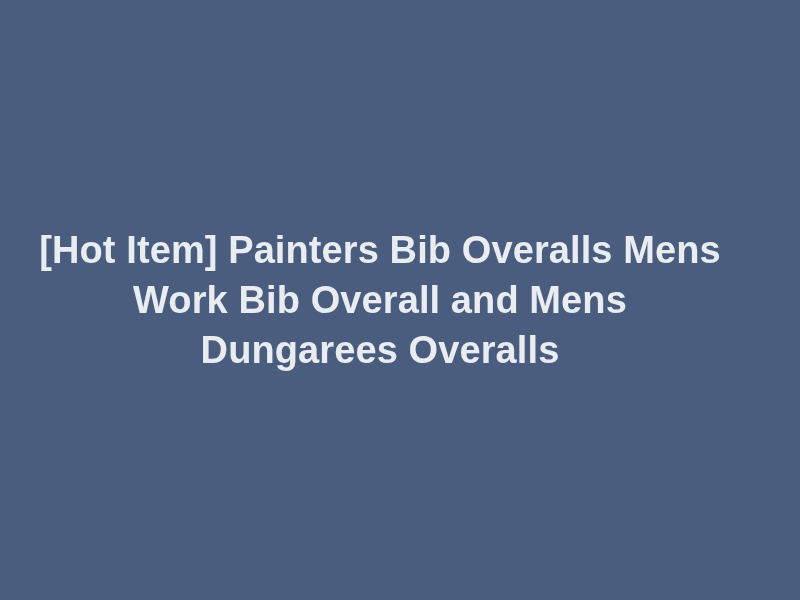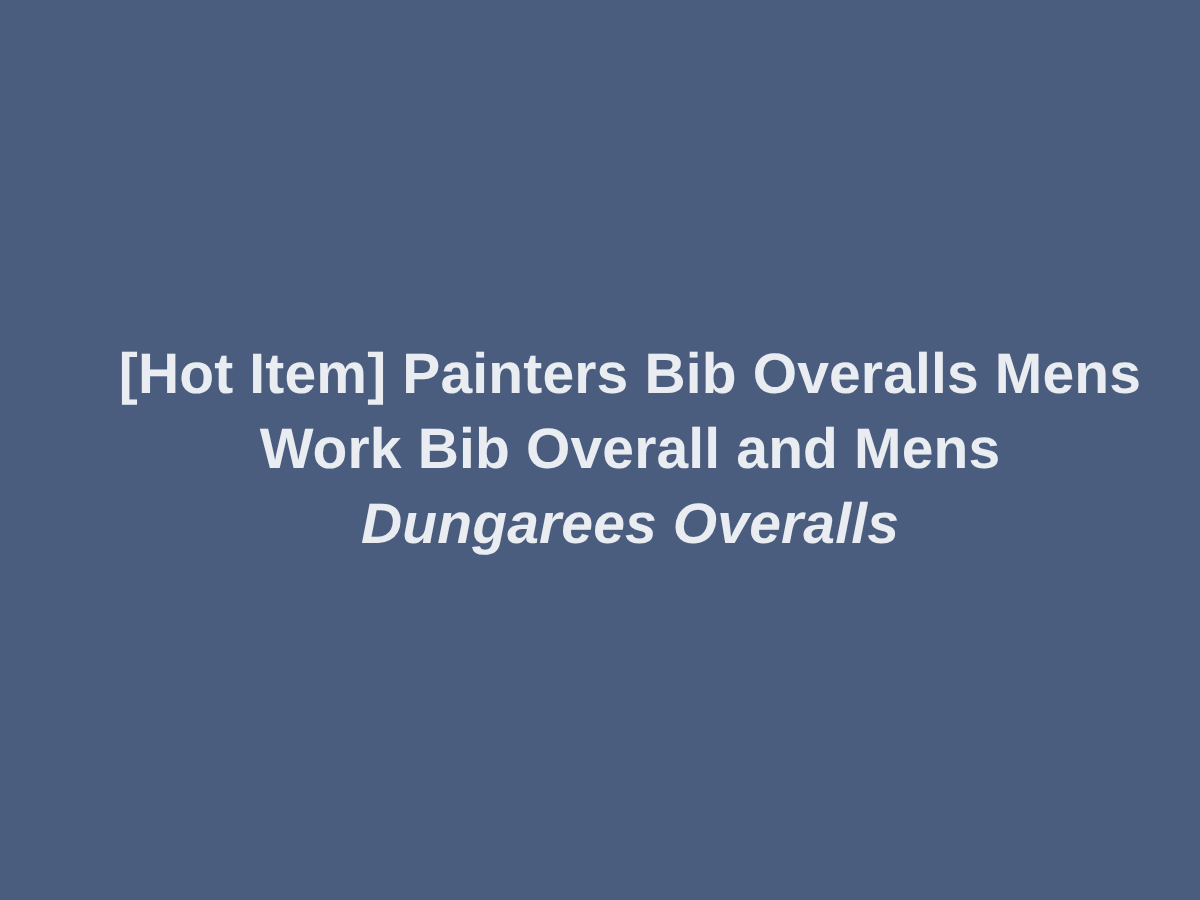--- a/index.html
+++ b/index.html
@@ -17,21 +17,21 @@
   }
 
   #title-card {
     position: relative;
     width: 800px;
     height: 600px;
     box-sizing: border-box;
     background-color: #4a5d7e;
     display: flex;
     align-items: center;
-    justify-content: flex-end;
+    justify-content: flex-start;
   }
 
   .title-block {
     width: 760px;
     padding: 0 20px;
     box-sizing: border-box;
     text-align: center;
     
     margin-top: -1px;
   }
@@ -52,16 +52,16 @@
 <body style="background-color: rgb(74, 93, 126);">
 
 <div id="title-card" style="background-color: rgb(74, 93, 126);">
 
   <div class="title-block">
 
     <span class="title-line" style="color: rgb(233, 237, 241);">[Hot Item] Painters Bib Overalls Mens</span>
 
     <span class="title-line" style="color: rgb(233, 237, 241);">Work Bib Overall and Mens</span>
 
-    <span class="title-line" style="color: rgb(233, 237, 241); font-style: italic;">Dungarees Overalls</span>
+    <span class="title-line" style="color: rgb(233, 237, 241);">Dungarees Overalls</span>
 
   </div>
 </div>
 
 </body></html>

